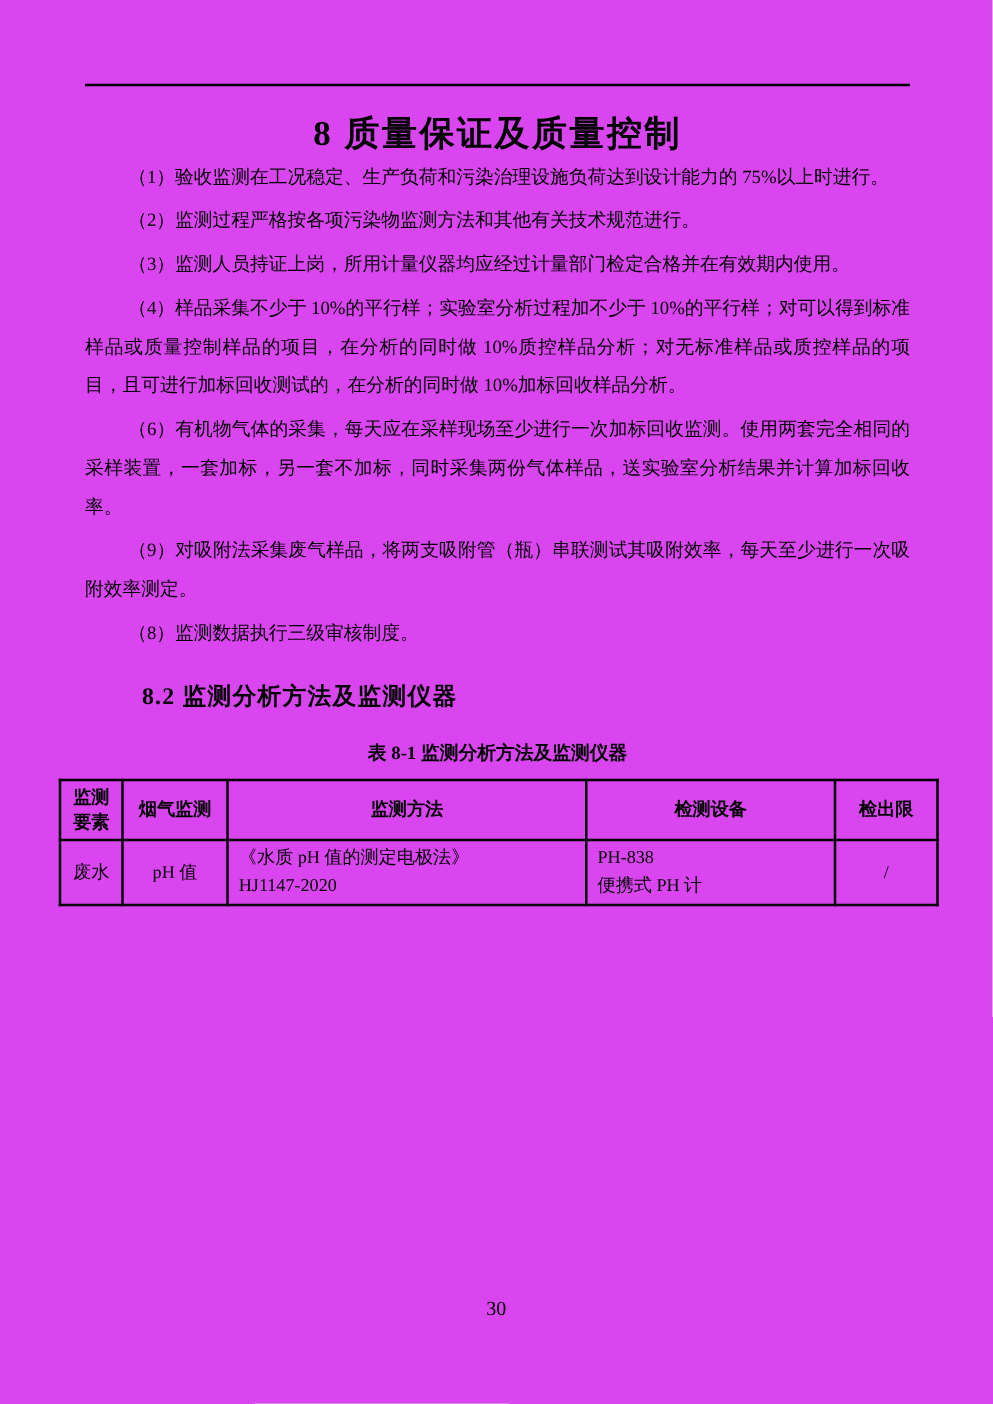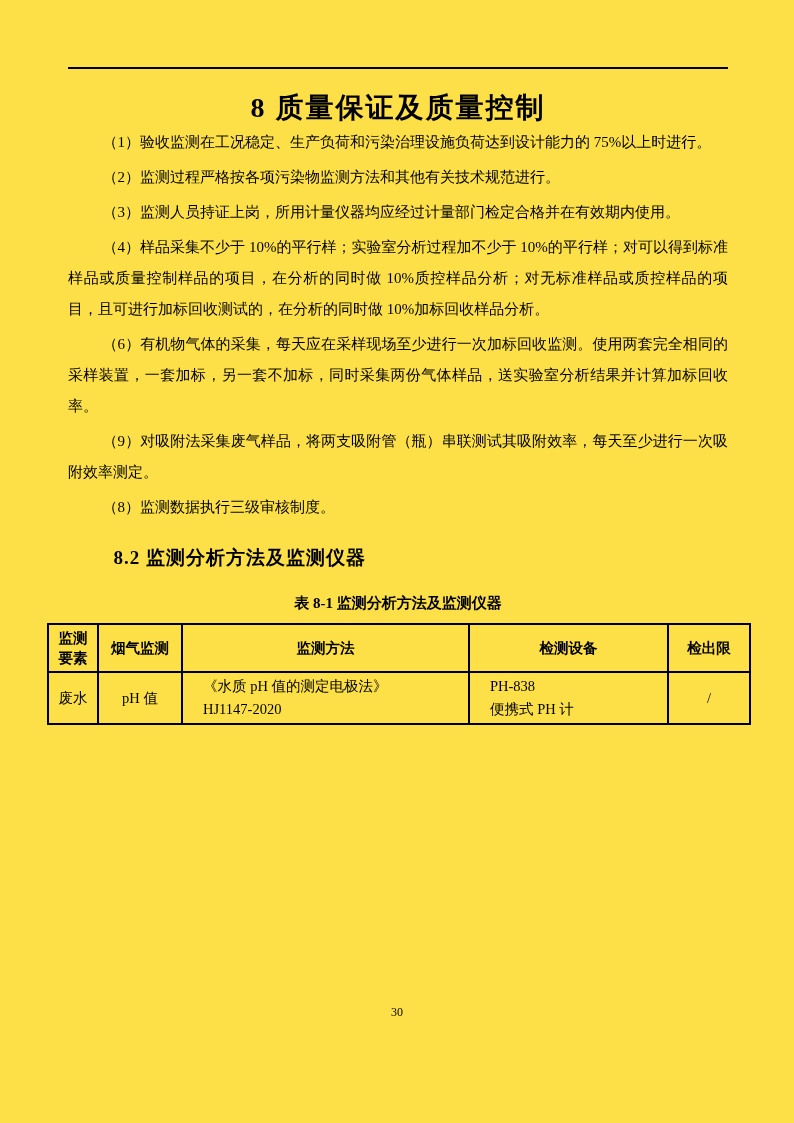--- a/index.html
+++ b/index.html
@@ -1,21 +1,21 @@
 <!DOCTYPE html>
 <html><head>
 <meta charset="utf-8">
 <style>
   html, body { margin: 0; padding: 0; background: #e9e9e9; }
   .page {
     position: relative;
     width: 794px;
     height: 1123px;
     margin: 0 auto;
-    background: #fde047;
+    background: #d946ef;
     box-sizing: border-box;
     padding: 54px 66px 0 68px;
     font-family: "Liberation Serif", "DejaVu Serif", serif;
     color: #000000;
     overflow: hidden;
   }
   .header-rule {
     height: 13px;
     border-bottom: 2px solid #000000;
   }
@@ -72,30 +72,30 @@
     line-height: 20px;
   }
   .methods-table td {
     height: 44px;
     vertical-align: middle;
     text-align: center;
     line-height: 23px;
   }
   .methods-table td.left-cell {
     text-align: left;
-    padding-left: 20px;
+    padding-left: 8px;
   }
   .cell-line { display: block; }
   .page-footer {
     position: absolute;
     left: 0;
     right: 0;
-    top: 1004px;
+    top: 1040px;
     text-align: center;
-    font-size: 12px;
+    font-size: 16px;
     line-height: 16px;
   }
 </style>
 </head>
 <body>
 
 <div class="page">
 
   <div class="header-rule"></div>
 

